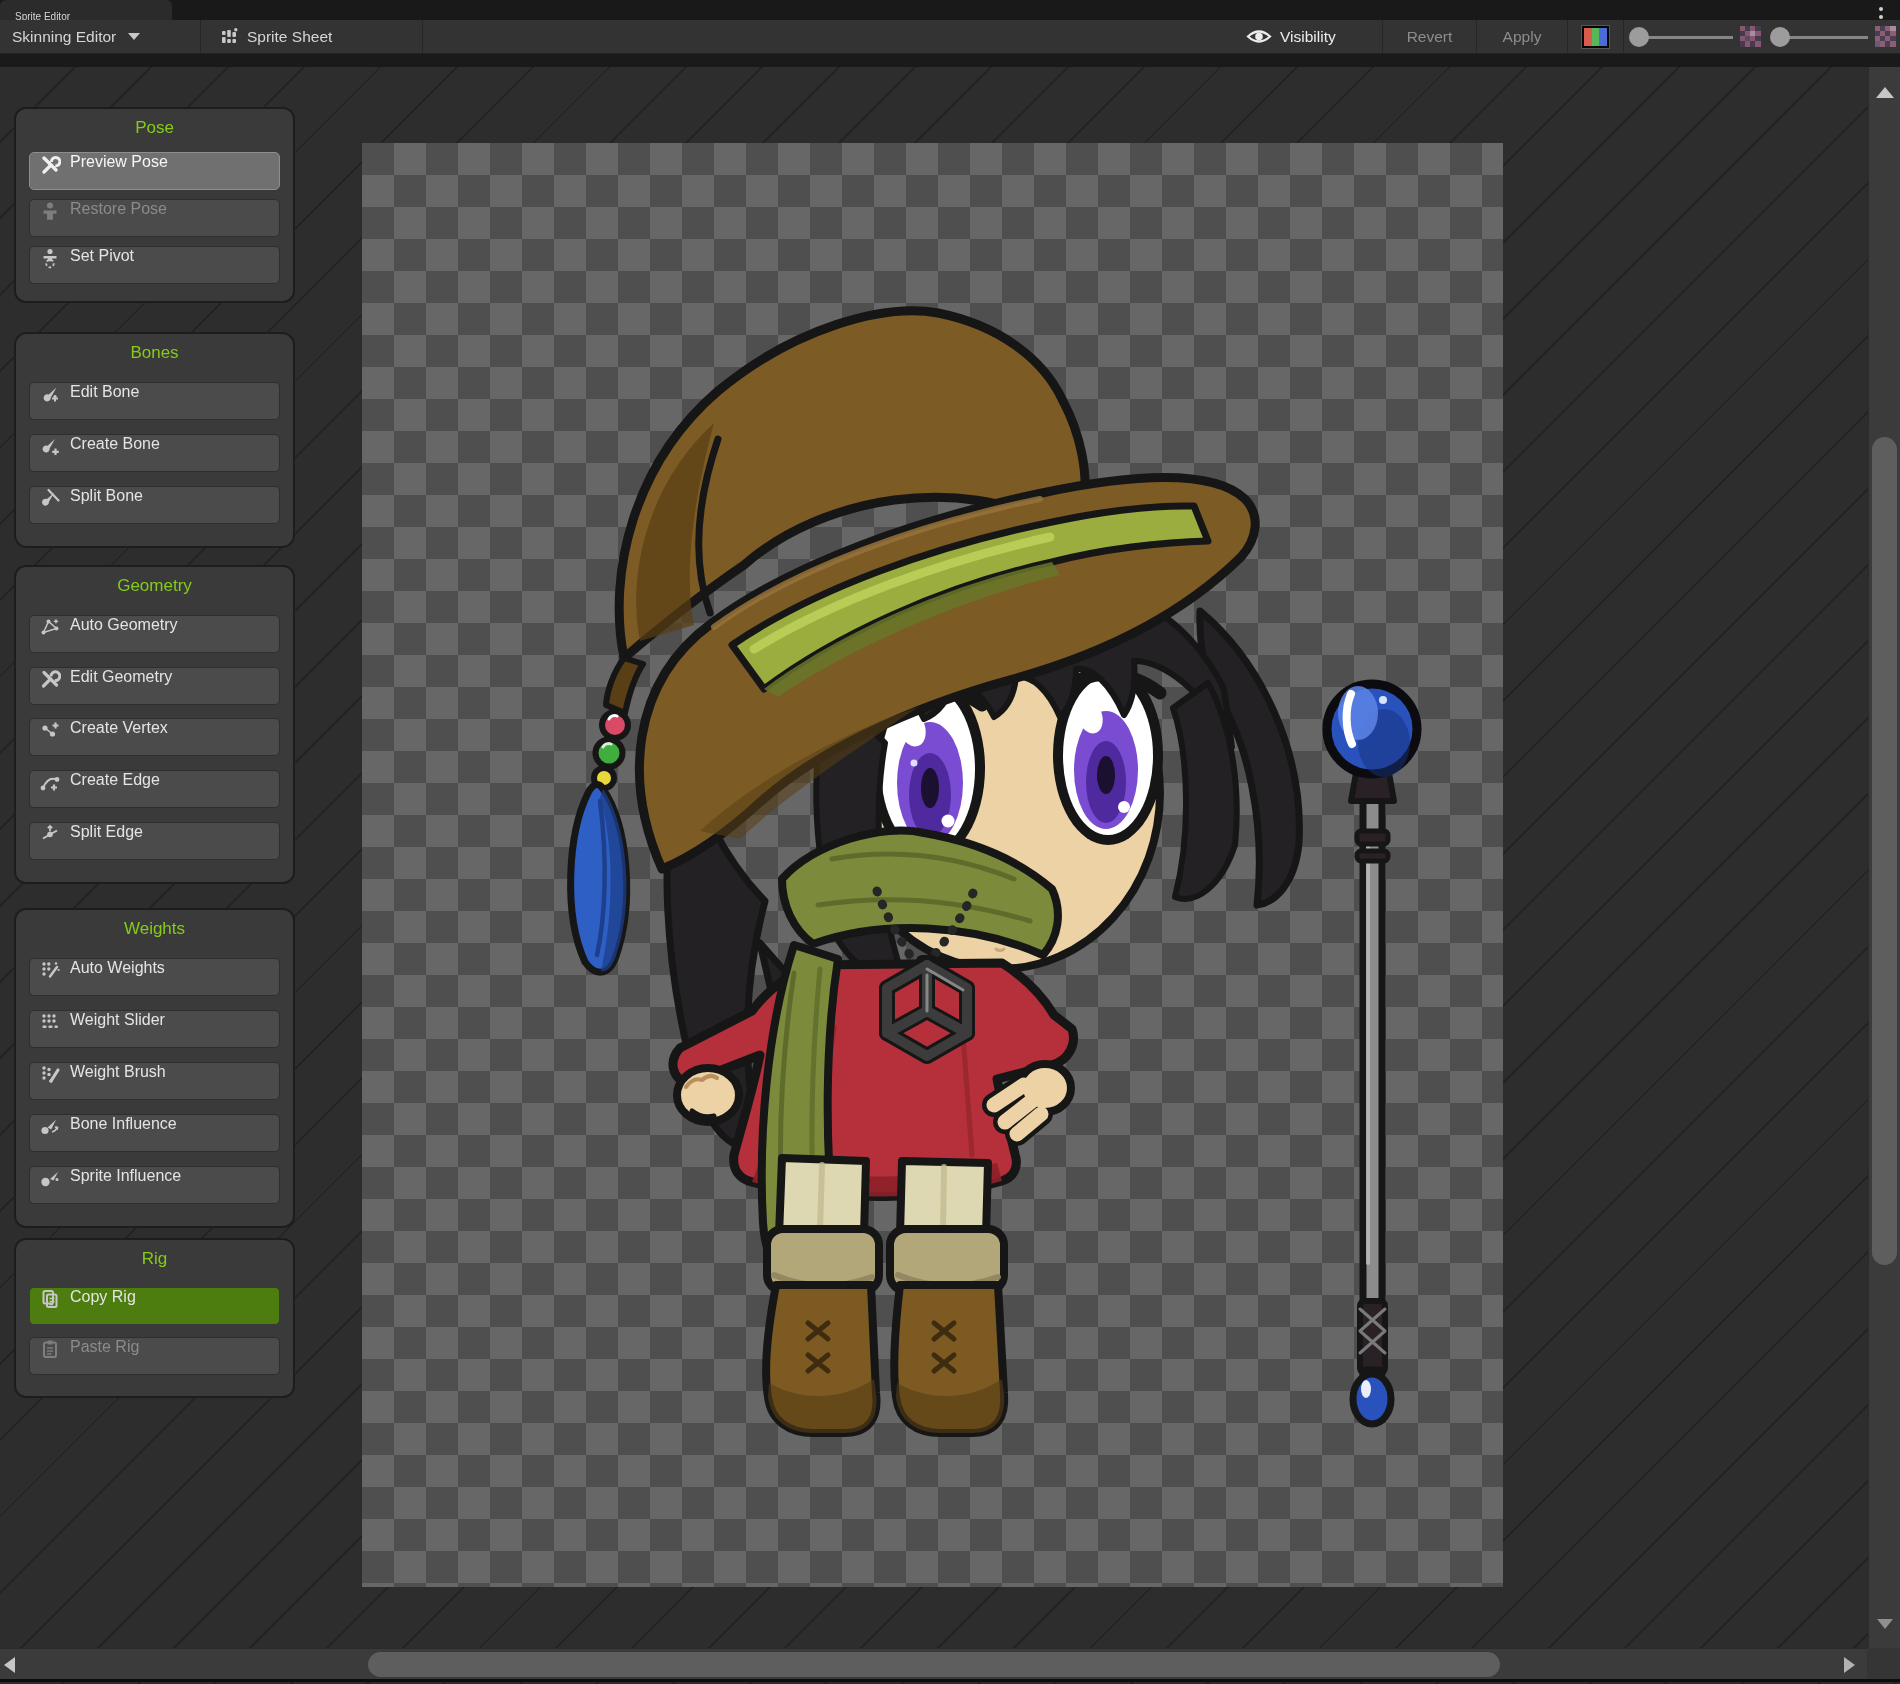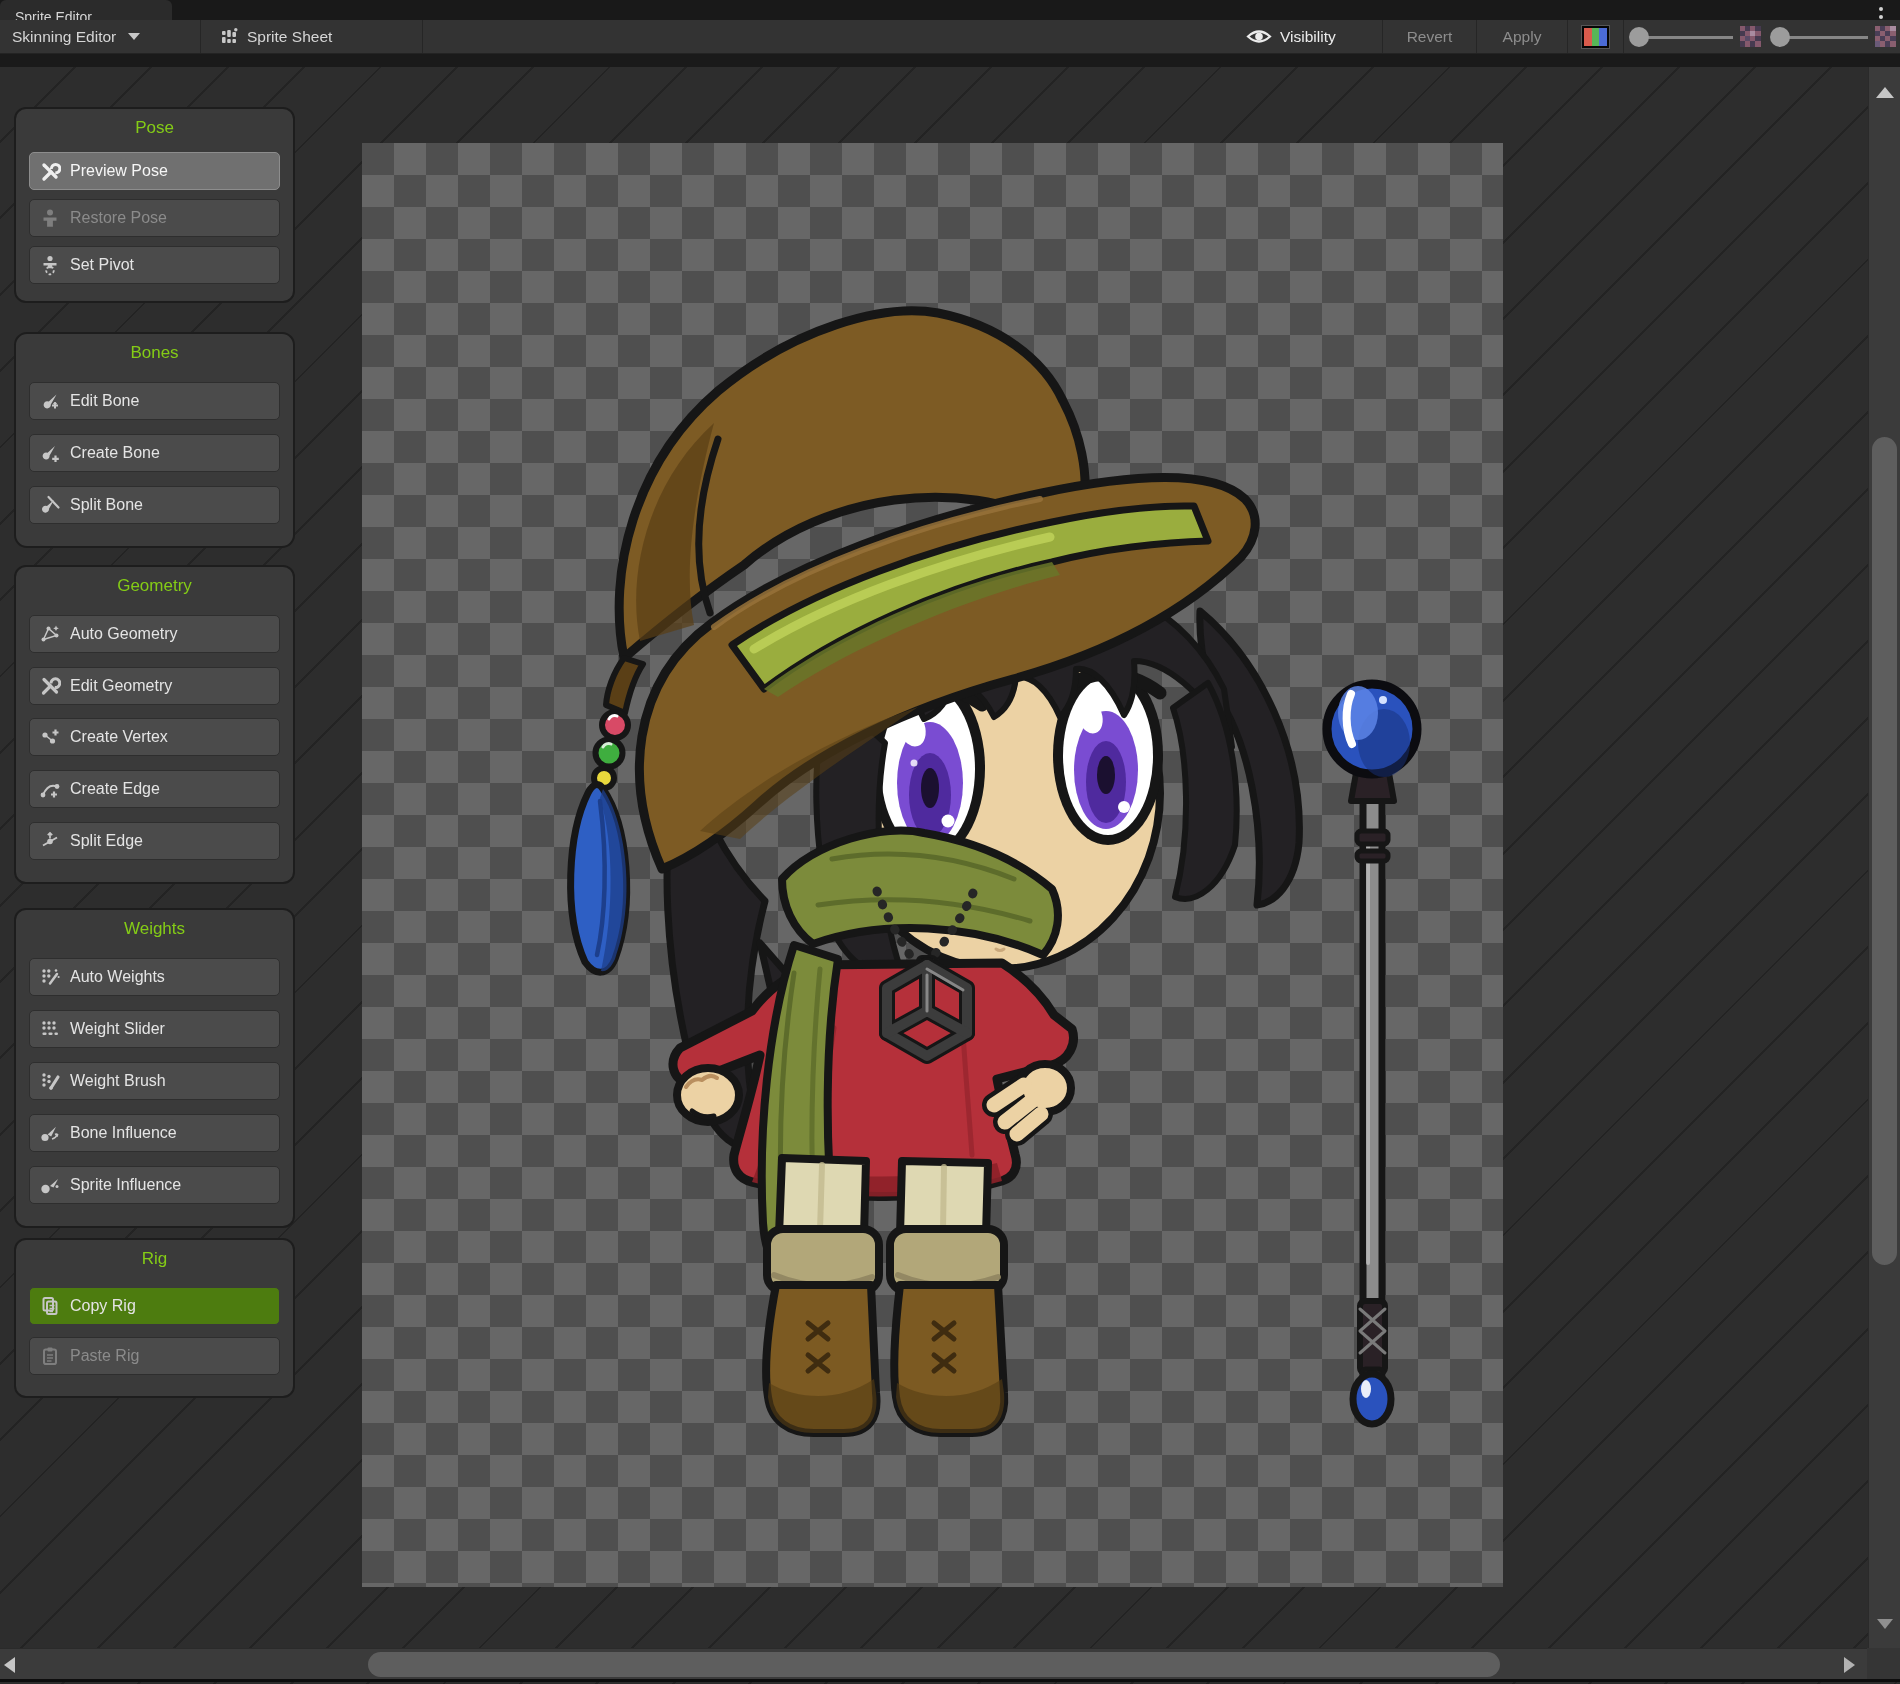--- a/index.html
+++ b/index.html
@@ -3,21 +3,21 @@
 <meta charset="utf-8">
 <style>
   html,body{margin:0;padding:0;background:#111;}
   body{font-family:"Liberation Sans",sans-serif;-webkit-font-smoothing:antialiased;}
   *{box-sizing:border-box;}
   .window{position:relative;width:1900px;height:1684px;background:#1a1a1a;overflow:hidden;color:#ddd;}
 
   
   .titlebar{position:absolute;left:0;top:0;width:100%;height:33px;background:#191919;}
   .tab{position:absolute;left:0;top:0;width:172px;height:33px;background:#2b2b2b;border-radius:6px 6px 0 0;
-       display:flex;align-items:center;padding-left:15px;font-size:14px;color:#d6d6d6;cursor:pointer;}
+       display:flex;align-items:center;padding-left:15px;font-size:10px;color:#d6d6d6;cursor:pointer;}
   .kebab{position:absolute;right:11px;top:7px;width:16px;height:20px;display:flex;flex-direction:column;
          align-items:center;justify-content:space-between;cursor:pointer;}
   .kebab i{width:4px;height:4px;border-radius:50%;background:#d2d2d2;}
 
   
   .toolbar{position:absolute;left:0;top:20px;width:100%;height:34px;background:#333;display:flex;
            align-items:stretch;border-bottom:1px solid #232323;}
   .sep{width:1px;background:#262626;flex:none;}
   .spacer{flex:1;}
   .tbtn{display:flex;align-items:center;gap:8px;padding:0 12px;font-size:15.5px;color:#d6d6d6;background:none;
@@ -52,21 +52,21 @@
   
   .panel{position:absolute;left:14px;width:281px;background:#3a3a3a;border:2px solid #1d1d1d;border-radius:12px;
          display:flex;flex-direction:column;}
   .p-pose{top:40px;height:196px;}
   .p-bones{top:265px;height:216px;border-radius:13px;}
   .p-geometry{top:498px;height:319px;}
   .p-weights{top:841px;height:320px;}
   .p-rig{top:1171px;height:160px;}
   .ptitle{text-align:center;font-size:17px;color:#84cc16;padding-top:9px;height:32px;flex:none;}
   .pbody{flex:1;display:flex;flex-direction:column;justify-content:space-evenly;padding:2px 13px 8px;}
-  .pbtn{height:38px;background:#4b4b4b;border:1px solid #2e2e2e;border-radius:5px;display:flex;align-items:center;
+  .pbtn{height:38px;background:#4b4b4b;border:1px solid #2e2e2e;border-radius:5px;display:flex;
         gap:9px;padding:0 9px;font-size:16px;color:#e4e4e4;font-family:inherit;cursor:pointer;flex:none;}
   .pbtn .picon{width:22px;height:22px;color:#c6c6c6;flex:0 0 22px;}
   .pbtn.sel{background:#707070;border-color:#8d8d8d;color:#f6f6f6;}
   .pbtn.sel .picon{color:#efefef;}
   .pbtn.hov{background:#4d7c0f;border-color:#3a3a3a;}
   .pbtn.dis{color:#8b8b8b;cursor:default;}
   .pbtn.dis .picon{color:#7e7e7e;}
 
   
   .vsb{position:absolute;right:0;top:0;width:32px;height:1581px;background:#3b3b3b;border-left:1px solid #2a2a2a;}

